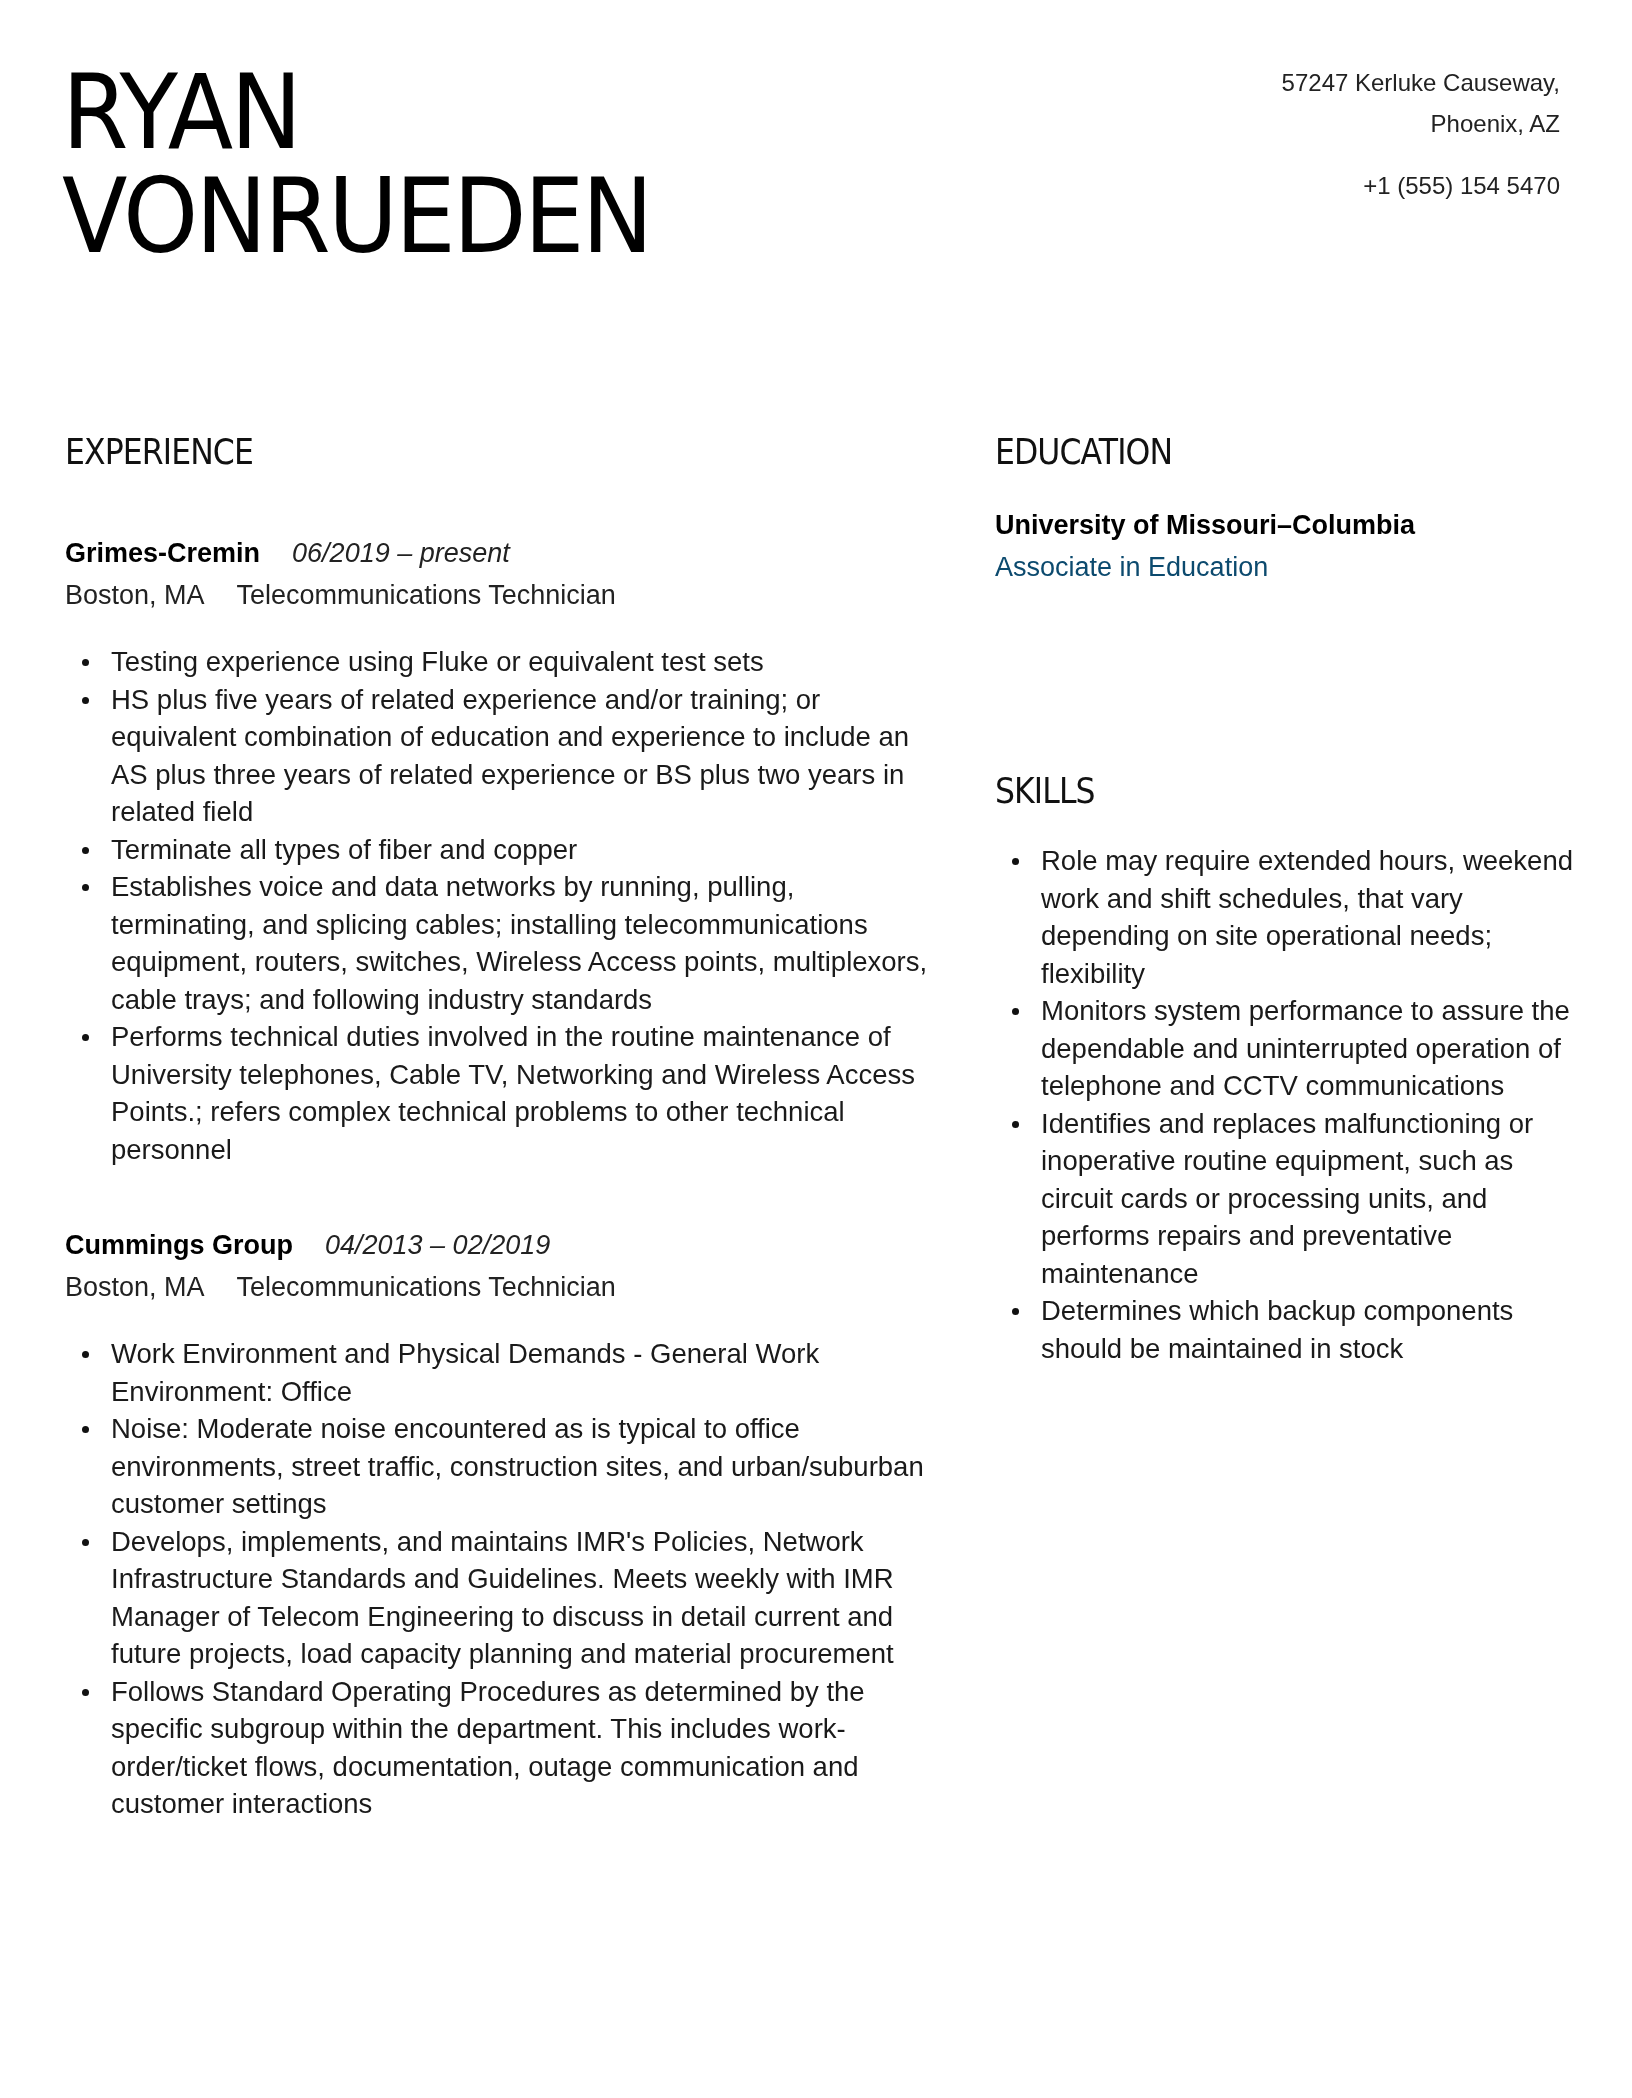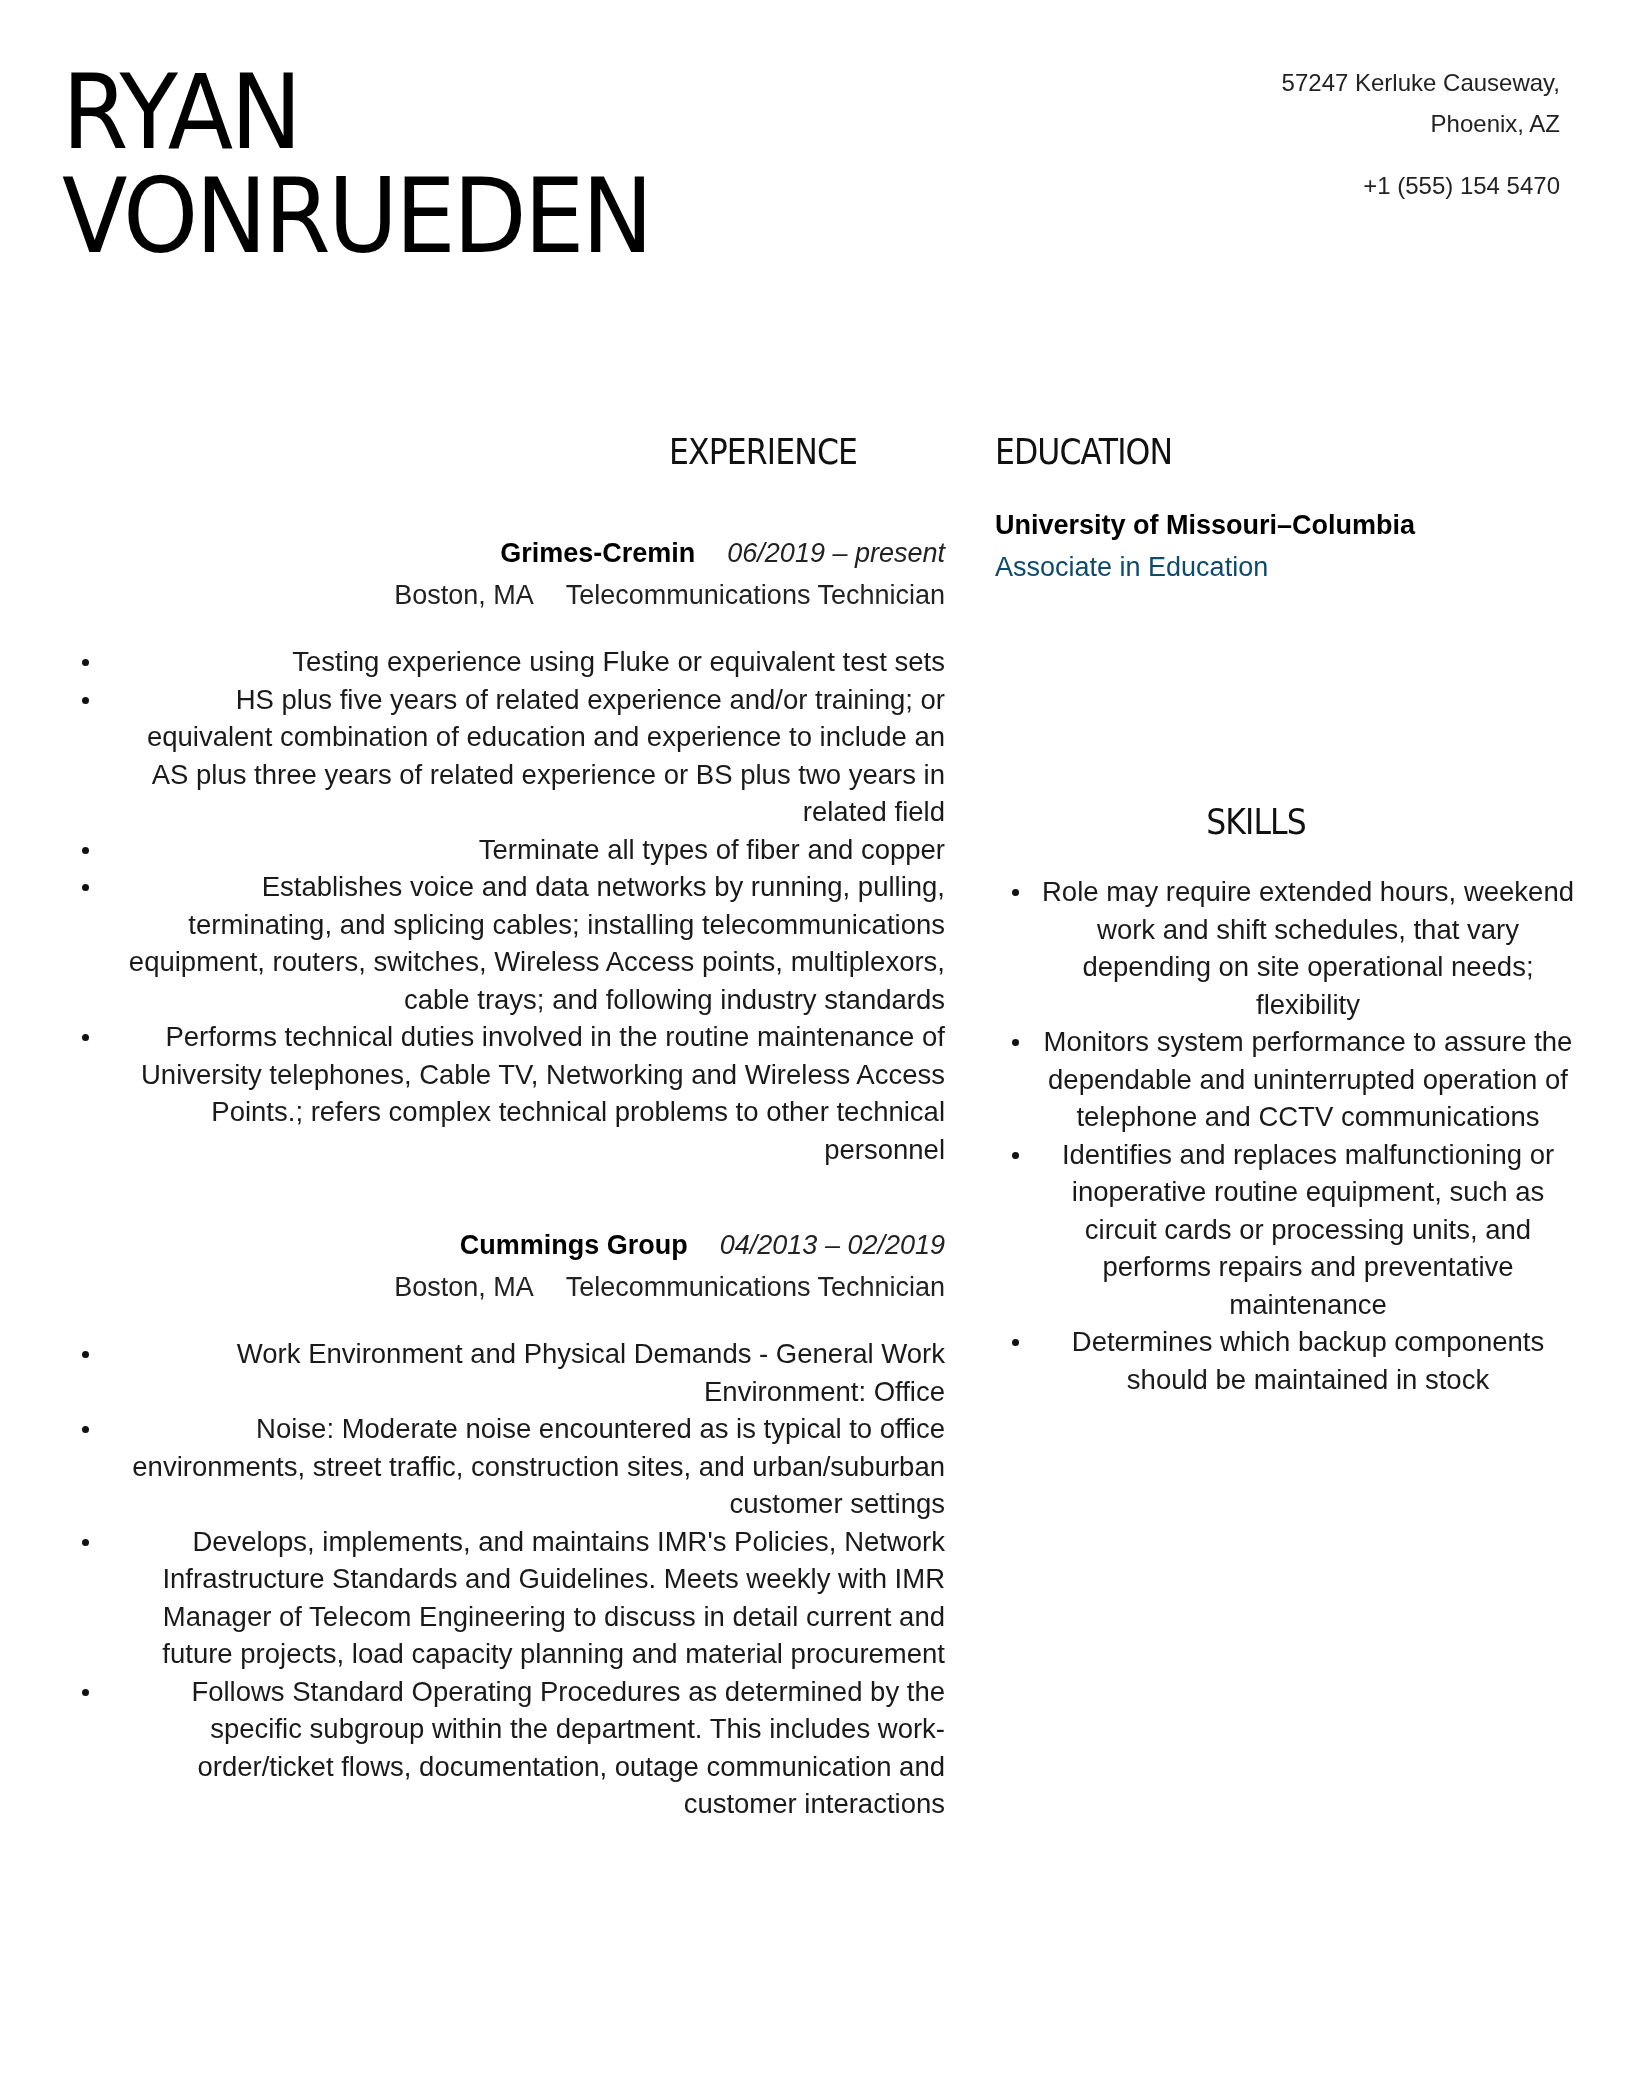--- a/index.html
+++ b/index.html
@@ -15,21 +15,21 @@
   }
   .name div { white-space: nowrap; }
 
   .contact {
     position: absolute; right: 72px; top: 62px; text-align: right;
     font-size: 24px; line-height: 41px; color: #222;
     font-family: "Liberation Sans", sans-serif;
   }
   .contact .phone { margin-top: 21px; }
 
-  .col-left { position: absolute; left: 65px; top: 428px; width: 880px; text-align: right; }
+  .col-left { position: absolute; left: 65px; top: 428px; width: 880px; }
   .col-right { position: absolute; left: 995px; top: 428px; width: 580px; }
 
   .section-heading {
     font-family: "DejaVu Sans", sans-serif;
     font-size: 35px; line-height: 48px; font-weight: 400; color: #111;
     letter-spacing: -1px;
     transform: scaleX(0.9); transform-origin: left top;
     white-space: nowrap;
   }
 
@@ -49,21 +49,21 @@
   }
   ul.bullets li::before {
     content: ""; position: absolute; left: 17px; top: 16px;
     width: 7px; height: 7px; border-radius: 50%; background: #111;
   }
 
   .edu { margin-top: 28px; }
   .school { font-family: "Liberation Sans", sans-serif; font-weight: 700; font-size: 27px; line-height: 42px; color: #000; white-space: nowrap; }
   .degree { font-family: "Liberation Sans", sans-serif; font-size: 27px; line-height: 42px; color: #0c4a6e; }
 
-  .skills-block { position: absolute; left: 995px; top: 798px; width: 580px; text-align: center; }
+  .skills-block { position: absolute; left: 995px; top: 767px; width: 580px; }
   .skills-block ul.bullets { }
 </style>
 </head>
 <body>
 
 <div class="name">
   <div>RYAN</div>
   <div>VONRUEDEN</div>
 </div>
 

